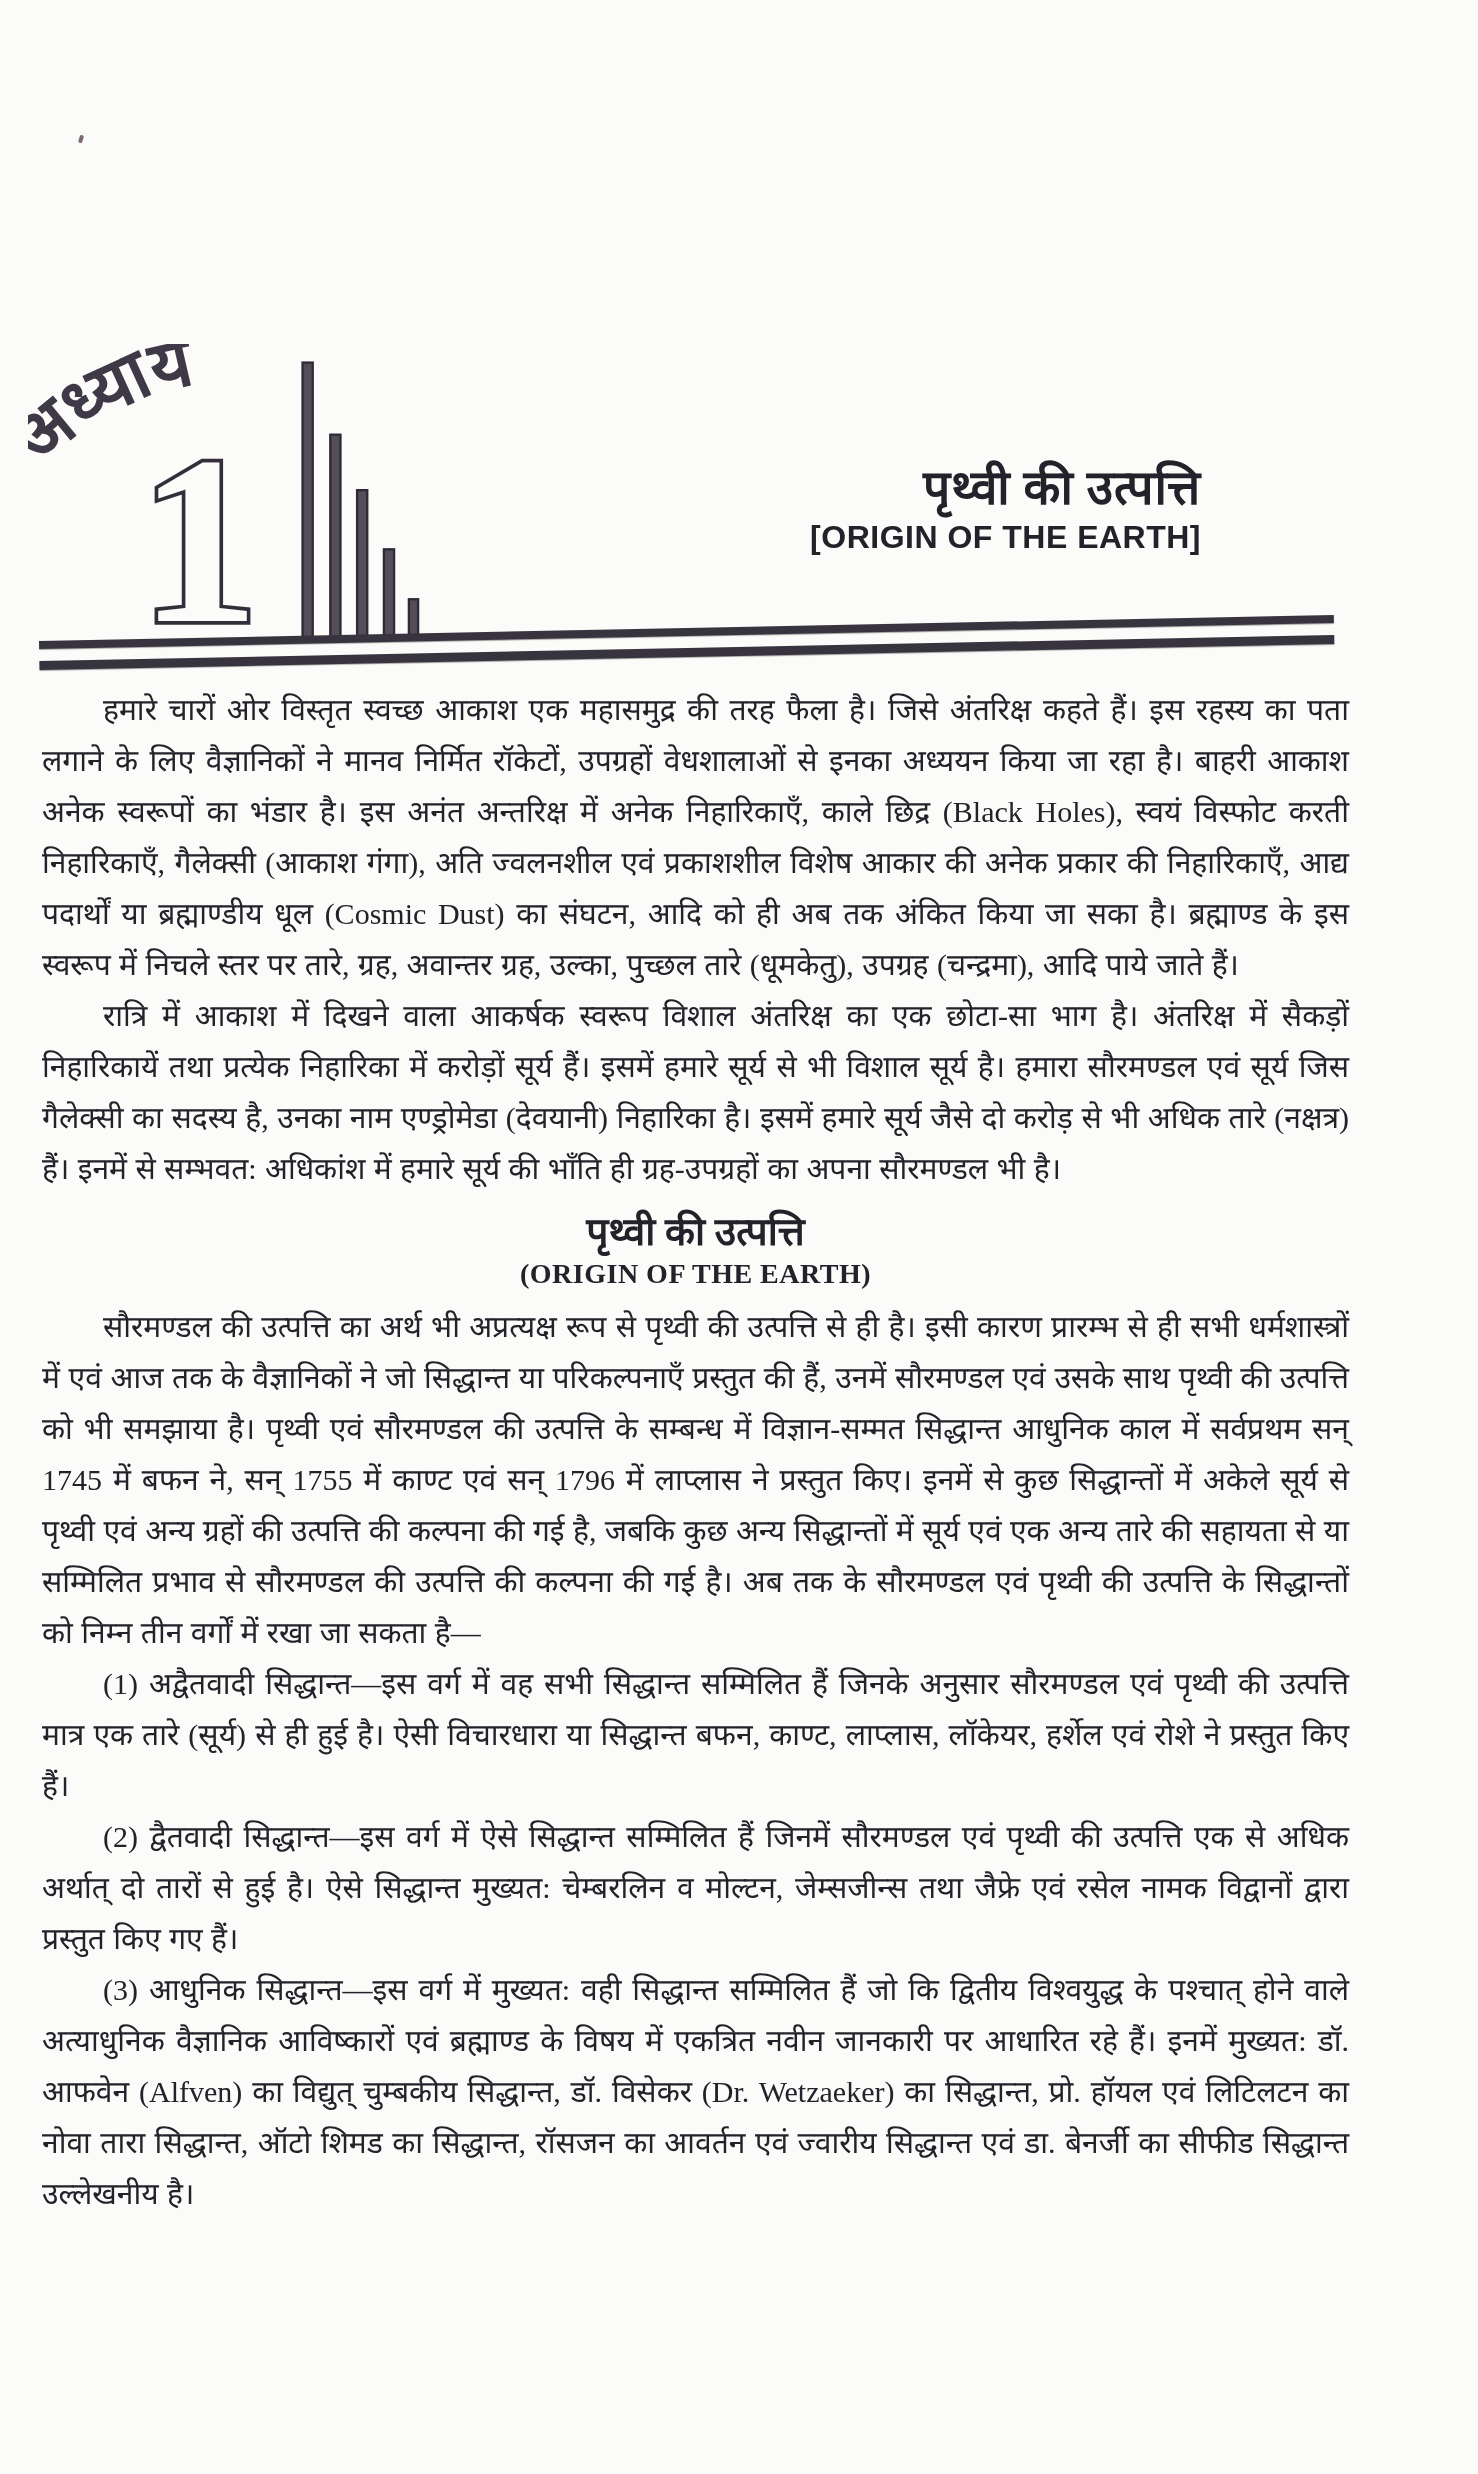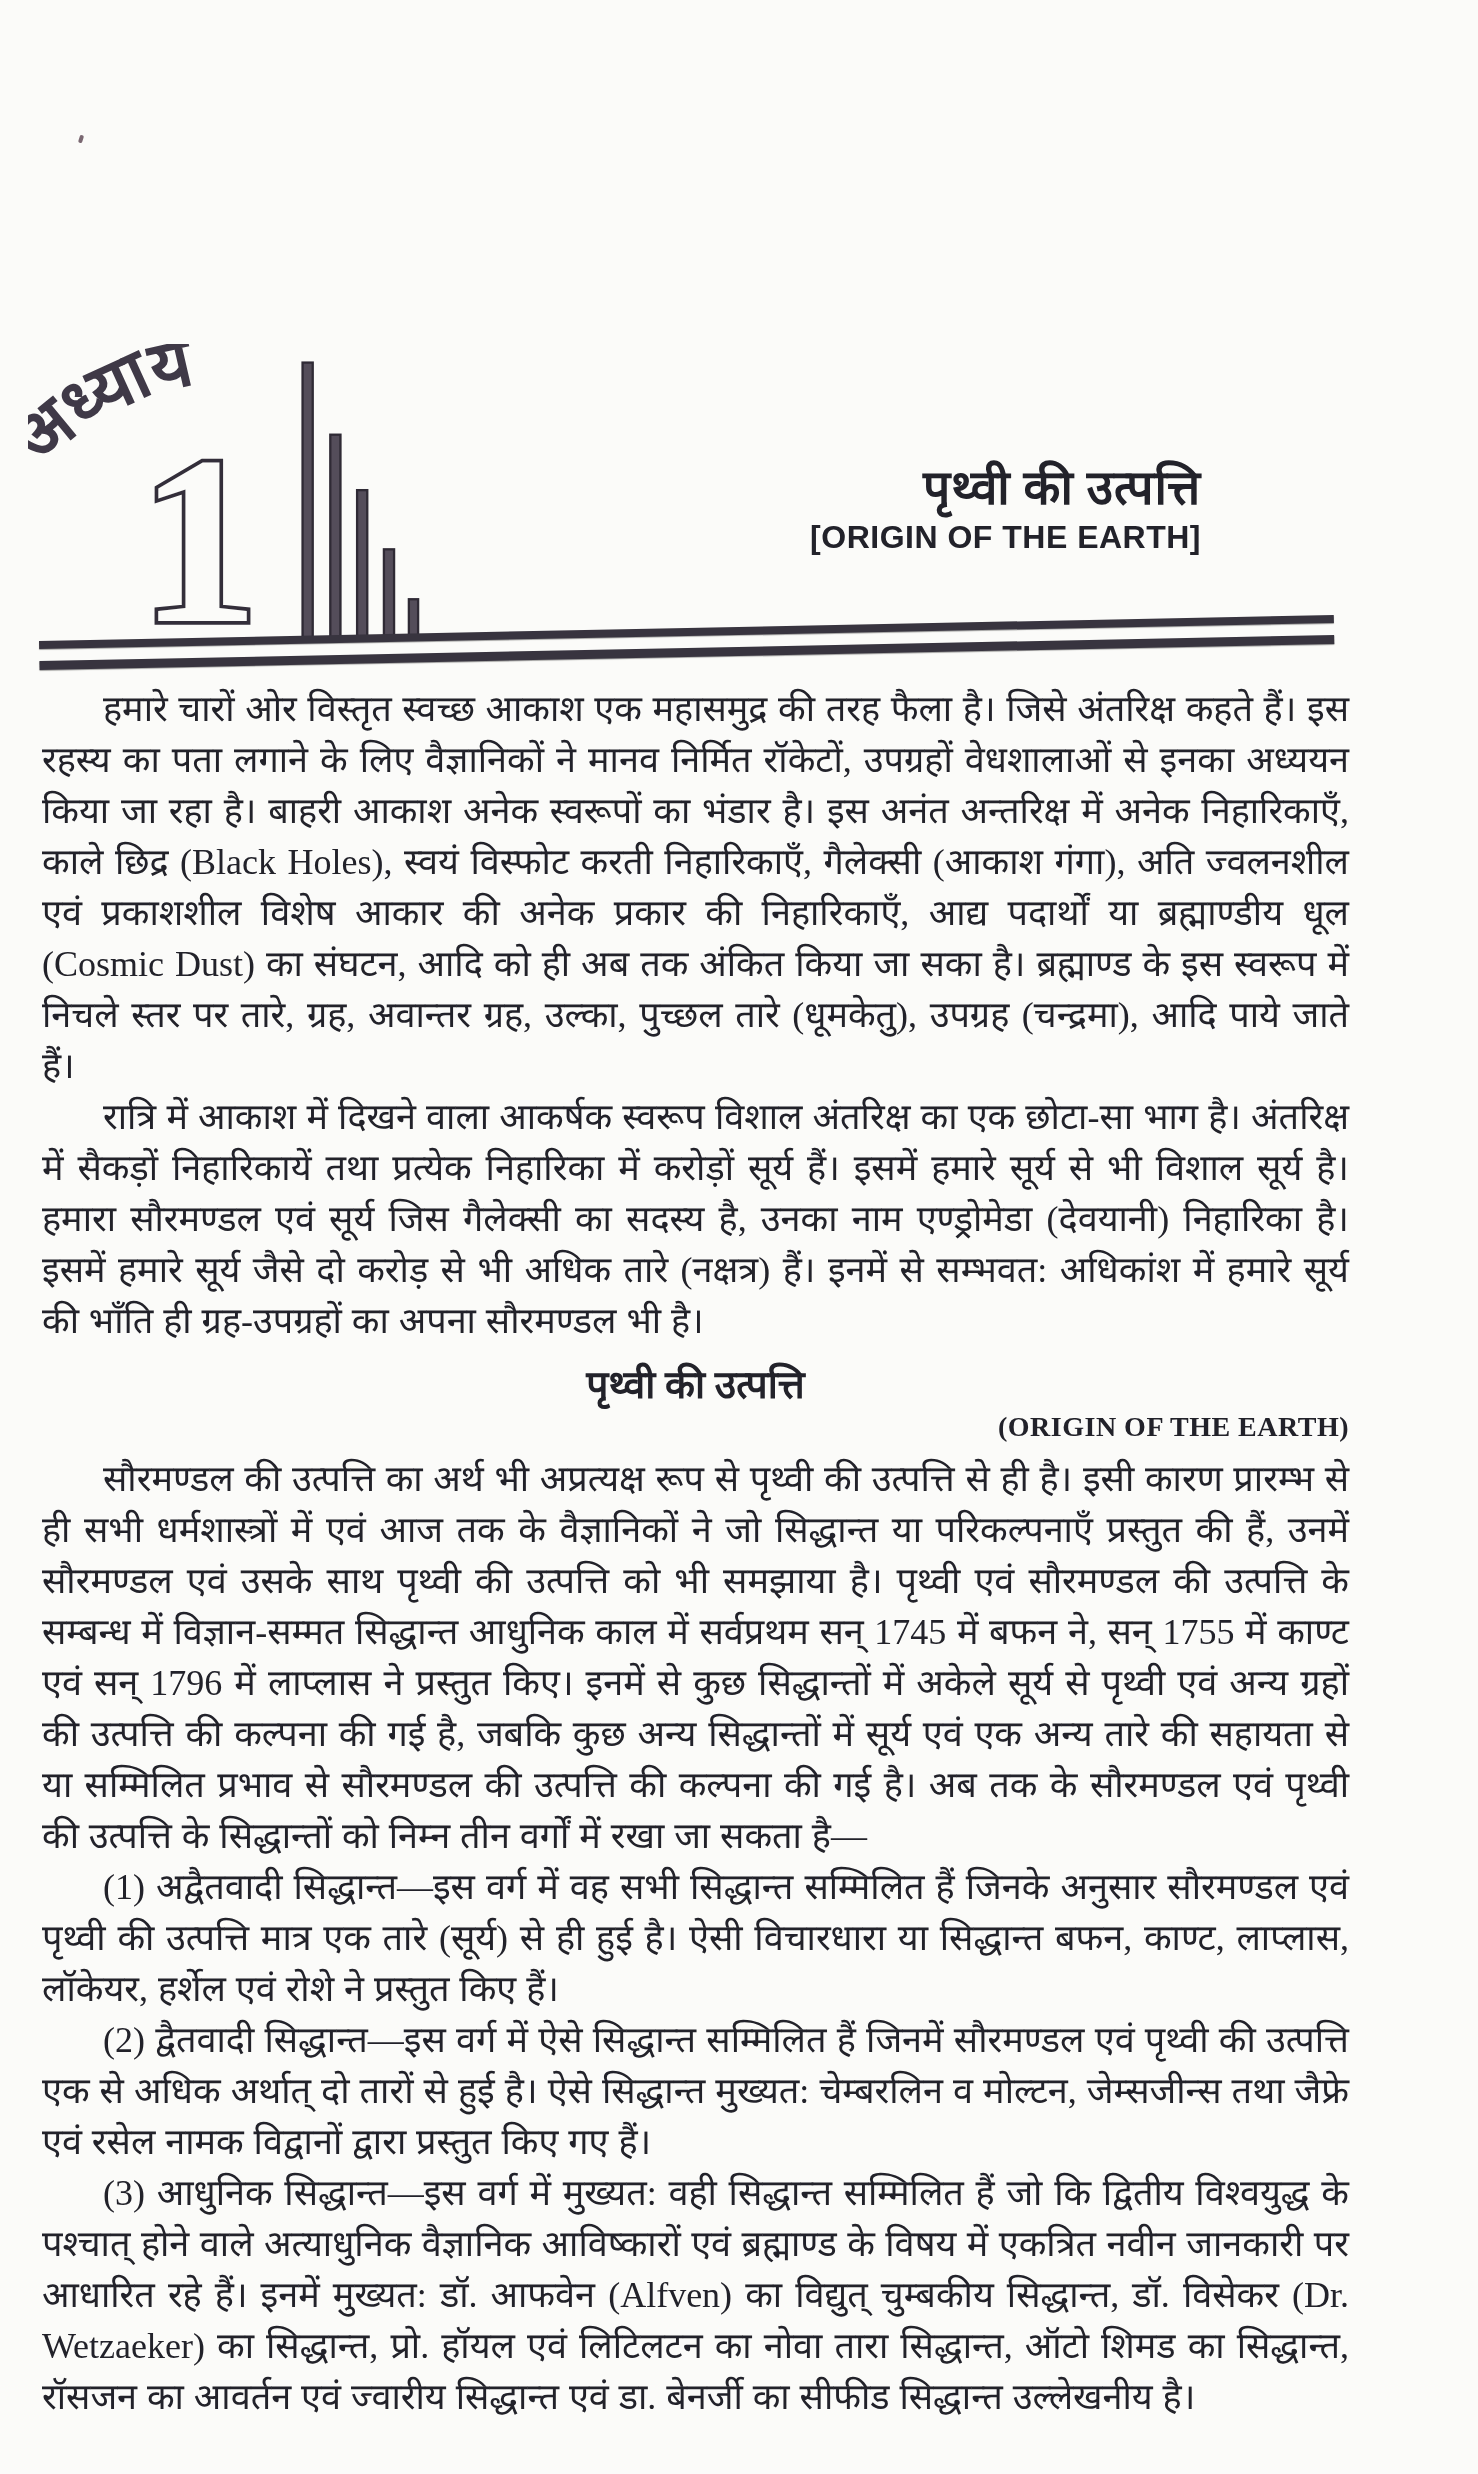--- a/index.html
+++ b/index.html
@@ -33,31 +33,31 @@
   }
   .rules{
     position:absolute;left:39px;top:641px;width:1295px;
     transform:rotate(-1.15deg);transform-origin:left top;
   }
   .rule-1{height:8.3px;background:var(--rule);box-shadow:0 0.9px 0.9px rgba(0,0,0,.35);}
   .rule-gap{height:12px;}
   .rule-2{height:9.2px;background:var(--rule);box-shadow:0 0.9px 0.9px rgba(0,0,0,.35);}
   .content{margin:0 129px 0 42px;}
   .content p{
-    margin:0;font-size:36px;line-height:51px;
+    margin:0;font-size:30px;line-height:51px;
     text-align:justify;text-indent:61px;
     word-spacing:0.9px;
   }
   .content p b{font-weight:400;}
   .sec-head-hi{
     text-align:center;font-weight:bold;font-size:39px;
     margin:15px 0 1.8px;line-height:1.2;
   }
   .sec-head-en{
-    text-align:right;font-weight:bold;font-size:28px;
+    text-align:center;font-weight:bold;font-size:28px;
     margin:0 0 11px;letter-spacing:0.5px;
     font-family:"Liberation Serif","DejaVu Serif",serif;
   }
 </style>
 </head>
 <body>
 
 <div class="page">
 
   <span class="ink-speck"></span>

